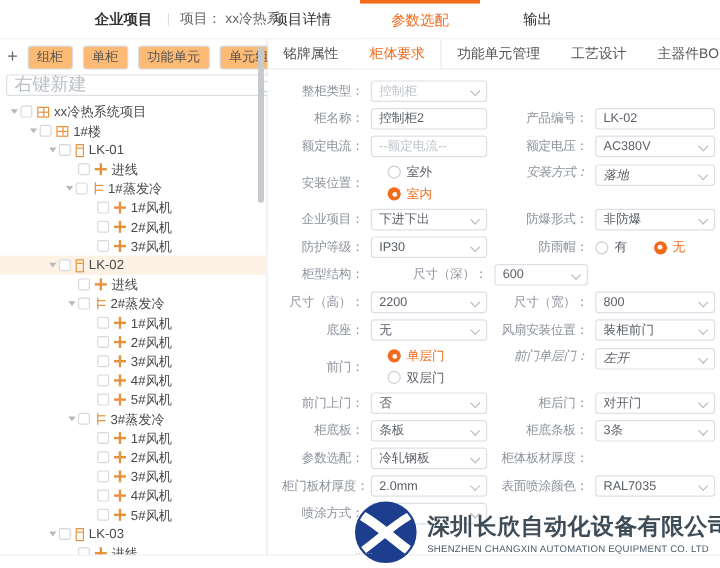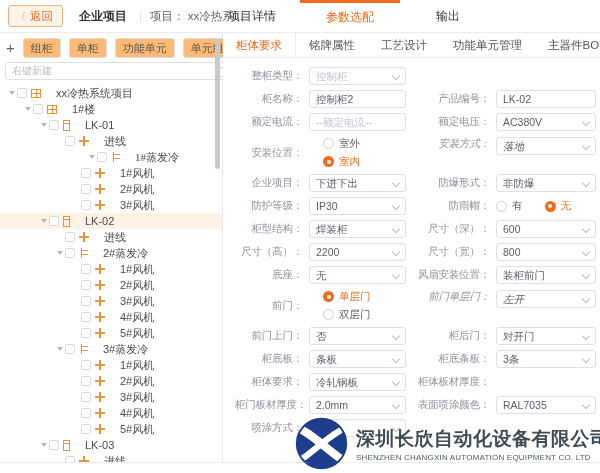--- a/index.html
+++ b/index.html
@@ -20,31 +20,31 @@
 
   
   .panels{position:absolute;left:0;top:33px;right:0;height:429px;border-bottom:1px solid #ededed;}
   .sidebar{position:absolute;left:0;top:0;bottom:0;width:222px;border-right:1px solid #e7e7e7;background:#fff;}
   .rpanel{position:absolute;left:223px;top:0;bottom:0;right:0;background:#fff;}
 
   
   .sb-tools{position:absolute;left:6px;top:4px;right:4px;height:22px;display:flex;align-items:center;gap:8px;}
   .plus-ico{font-size:15px;color:#666;width:12px;text-align:center;cursor:pointer;line-height:20px;}
   .sb-btn{height:20px;line-height:18px;padding:0 7px;border:1px solid #d9dce1;border-radius:3px;background:#fdba74;color:#555;font-size:11px;cursor:pointer;white-space:nowrap;}
-  .sb-search{position:absolute;left:5px;top:29px;width:203px;height:16px;border:1px solid #dcdfe4;border-radius:3px;padding:0 18px 0 6px;line-height:16px;color:#b9bdc4;font-size:10px;background:#fff;}
+  .sb-search{position:absolute;left:5px;top:29px;width:203px;height:16px;border:1px solid #dcdfe4;border-radius:3px;padding:0 18px 0 6px;line-height:16px;color:#b9bdc4;font-size:15px;background:#fff;}
   .sb-search .circle-ic{position:absolute;right:6px;top:3.5px;width:8px;height:8px;border:1.2px solid #c9cdd3;border-radius:50%;}
 
   
   .tree{position:absolute;left:0;top:50px;bottom:0;right:0;overflow:hidden;padding-top:2px;}
   .trow{height:16px;display:flex;align-items:center;cursor:pointer;white-space:nowrap;}
   .trow.sel{background:#fdf2e4;}
   .arrow{width:11px;flex:none;display:flex;justify-content:center;}
   .arrow i{width:0;height:0;border-left:3.5px solid transparent;border-right:3.5px solid transparent;border-top:4.5px solid #b5b8bd;display:block;}
   .cb{width:10px;height:10px;border:1px solid #d6d9de;border-radius:2px;background:#fff;flex:none;margin-right:4px;box-sizing:border-box;}
-  .tlabel{margin-left:15px;color:#4a4a4a;font-size:11px;}
+  .tlabel{margin-left:4px;color:#4a4a4a;font-size:11px;}
   .tico{flex:none;position:relative;display:block;}
   .ic-grid{width:10px;height:9px;border:1.3px solid #e8923c;box-sizing:border-box;}
   .ic-grid:before{content:"";position:absolute;left:0;right:0;top:3px;height:1.2px;background:#e8923c;}
   .ic-grid:after{content:"";position:absolute;top:0;bottom:0;left:3.5px;width:1.2px;background:#e8923c;}
   .ic-cab{width:7px;height:11px;border:1.3px solid #e8923c;box-sizing:border-box;}
   .ic-cab:before{content:"";position:absolute;left:0;right:0;top:2.5px;height:1.1px;background:#e8923c;}
   .ic-plus{width:10px;height:10px;}
   .ic-plus:before{content:"";position:absolute;left:0;right:0;top:4.2px;height:1.6px;background:#e8923c;}
   .ic-plus:after{content:"";position:absolute;top:0;bottom:0;left:4.2px;width:1.6px;background:#e8923c;}
   .ic-bus{width:9px;height:10px;}
@@ -86,21 +86,20 @@
   .wm-name{font-size:19px;font-weight:bold;color:#3e4c58;letter-spacing:0.5px;white-space:nowrap;}
   .wm-sub{font-size:8px;color:#4c5b68;letter-spacing:0.2px;white-space:nowrap;margin-top:1px;}
   .partial-txt{position:absolute;left:296px;top:457px;font-size:7px;color:#a9adb3;letter-spacing:1px;}
 </style>
 </head>
 <body>
 
 <div class="page">
 
   <div class="topbar">
-    <div class="back-btn"><span class="chev-l">〈</span><span>返回</span></div>
     <div class="biz">企业项目</div>
     <div class="tb-div">|</div>
     <div class="proj">项目： xx冷热系...</div>
     <div class="top-tab t1">项目详情</div>
     <div class="top-tab t2">参数选配</div>
     <div class="top-tab t3">输出</div>
   </div>
 
   <div class="panels">
 
@@ -140,21 +139,21 @@
             <span class="cb"></span>
             <span class="tico ic-cab"></span>
             <span class="tlabel">LK-01</span>
           </div>
           <div class="trow" style="padding-left: 54px;">
             <span class="arrow"></span>
             <span class="cb"></span>
             <span class="tico ic-plus"></span>
             <span class="tlabel">进线</span>
           </div>
-          <div class="trow" style="padding-left: 86px; font-family: Liberation Serif, serif;">
+          <div class="trow" style="padding-left: 52px;">
             <span class="arrow">
               <i></i>
             </span>
             <span class="cb"></span>
             <span class="tico ic-bus"></span>
             <span class="tlabel">1#蒸发冷</span>
           </div>
           <div class="trow" style="padding-left: 70px;">
             <span class="arrow"></span>
             <span class="cb"></span>
@@ -276,24 +275,24 @@
             <span class="cb"></span>
             <span class="tico ic-plus"></span>
             <span class="tlabel">进线</span>
           </div>
         </div>
       <div class="tree-scroll"></div>
     </div>
 
     <div class="rpanel">
       <div class="rtabs" id="rtabs">
+          <div class="rtab">铭牌属性</div>
           <div class="rtab active">柜体要求</div>
-          <div class="rtab">铭牌属性</div>
+          <div class="rtab">功能单元管理</div>
           <div class="rtab">工艺设计</div>
-          <div class="rtab">功能单元管理</div>
           <div class="rtab">主器件BOM</div>
         </div>
       <div class="form" id="form">
           <div class="frow">
             <div class="flabel">整柜类型：</div>
             <div class="fwrap">
               <div class="box disabled"><span>控制柜</span><span class="chev"></span></div>
             </div>
             <div class="flabel"></div>
             <div class="fwrap"></div>
@@ -361,23 +360,20 @@
                 </span>
                 <span class="ropt">
                   <span class="rdot on"></span>
                   <span class="rlab on">无</span>
                 </span>
               </div>
             </div>
           </div>
           <div class="frow">
             <div class="flabel">柜型结构：</div>
-            <div class="fwrap">
-              <div class="box"><span>焊装柜</span><span class="chev"></span></div>
-            </div>
             <div class="flabel">尺寸（深）：</div>
             <div class="fwrap">
               <div class="box"><span>600</span><span class="chev"></span></div>
             </div>
           </div>
           <div class="frow">
             <div class="flabel">尺寸（高）：</div>
             <div class="fwrap">
               <div class="box"><span>2200</span><span class="chev"></span></div>
             </div>
@@ -429,21 +425,21 @@
             <div class="flabel">柜底板：</div>
             <div class="fwrap">
               <div class="box"><span>条板</span><span class="chev"></span></div>
             </div>
             <div class="flabel">柜底条板：</div>
             <div class="fwrap">
               <div class="box"><span>3条</span><span class="chev"></span></div>
             </div>
           </div>
           <div class="frow">
-            <div class="flabel">柜体要求：</div>
+            <div class="flabel">参数选配：</div>
             <div class="fwrap">
               <div class="box"><span>冷轧钢板</span><span class="chev"></span></div>
             </div>
             <div class="flabel">柜体板材厚度：</div>
           </div>
           <div class="frow">
             <div class="flabel">柜门板材厚度：</div>
             <div class="fwrap">
               <div class="box"><span>2.0mm</span><span class="chev"></span></div>
             </div>

